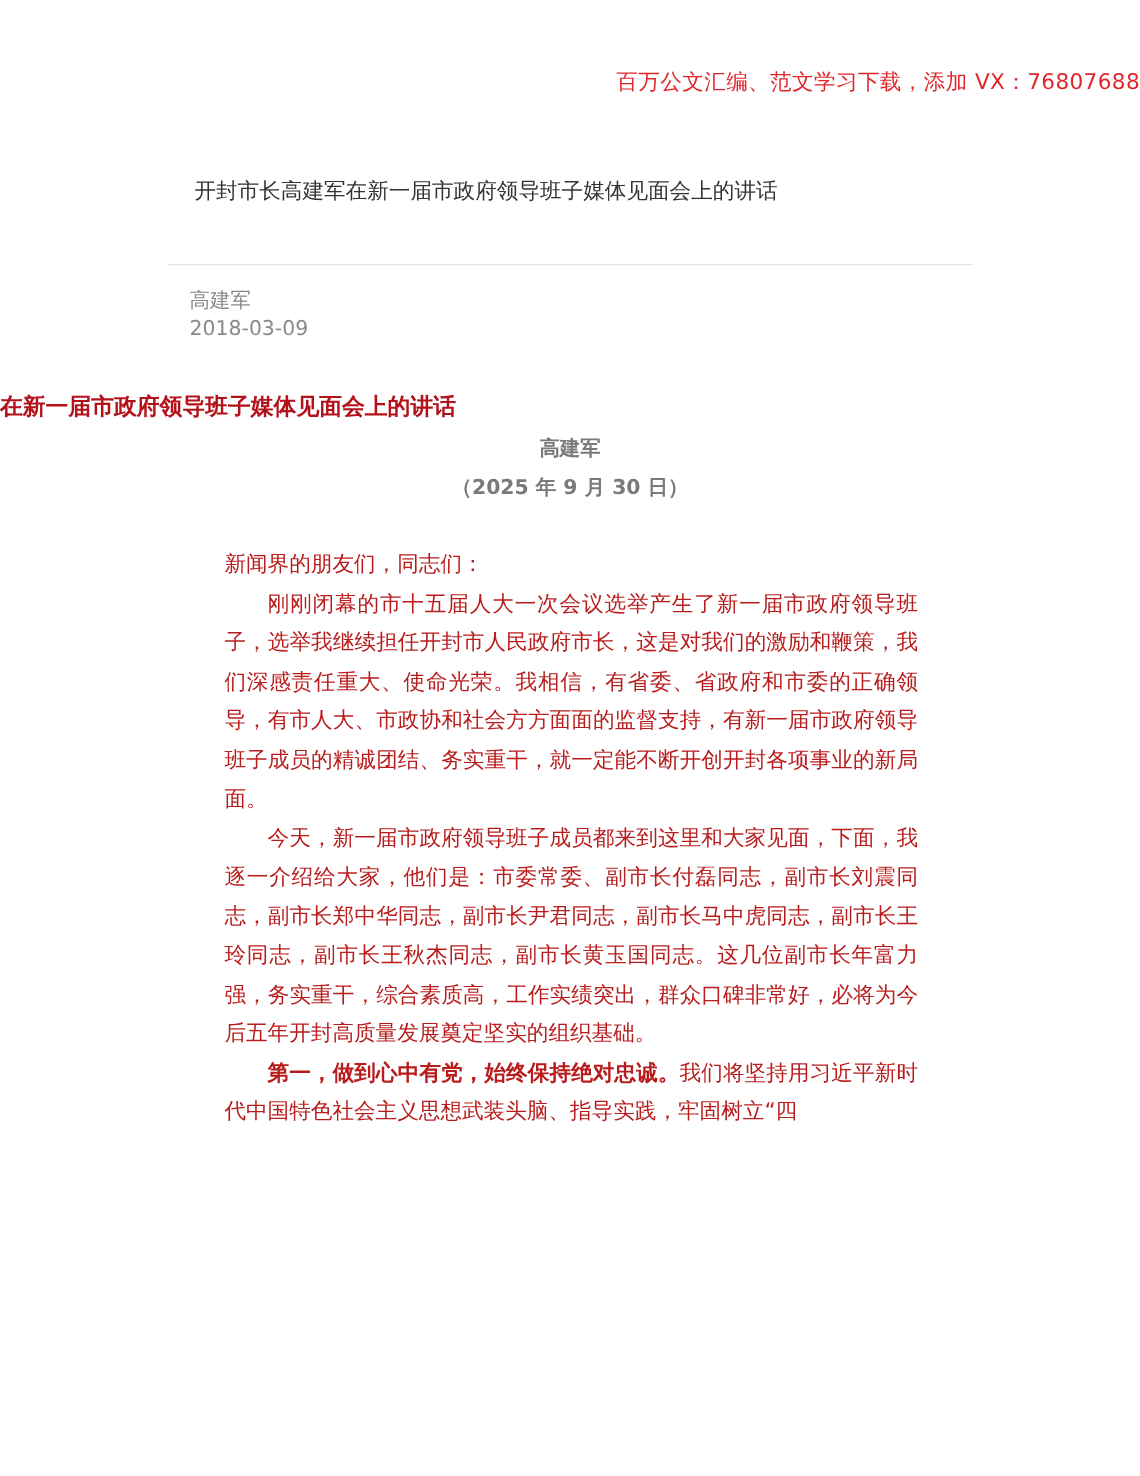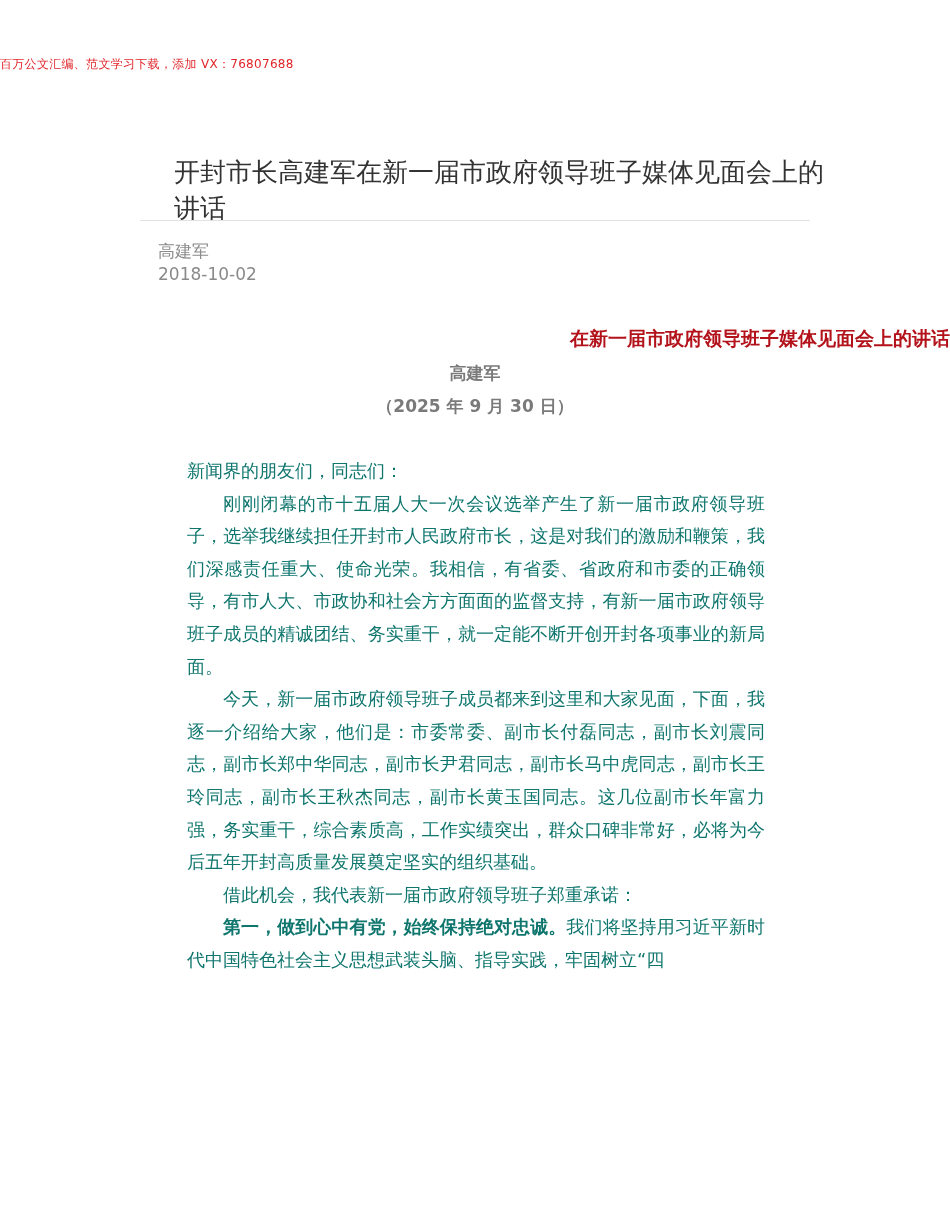--- a/index.html
+++ b/index.html
@@ -1,53 +1,52 @@
 <!DOCTYPE html>
 <html><head>
   <meta charset="utf-8">
   <style>
     html, body { margin: 0; padding: 0; background: #ffffff; }
     body { width: 950px; height: 1230px; position: relative; overflow: hidden;
            font-family: "DejaVu Sans", "Liberation Sans", sans-serif; color: #222; }
-    .banner { position: absolute; top: 56px; left: 0; width: 950px; text-align: left;
-              color: #e0262b; font-size: 12px; letter-spacing: 0.3px; }
+    .banner { position: absolute; top: 56px; left: 0; width: 950px; text-align: right;
+              color: #e0262b; font-size: 18px; letter-spacing: 0.3px; }
     .title { position: absolute; top: 138px; left: 158px; width: 650px;
-             font-size: 26px; line-height: 36px; color: #333; font-weight: normal; margin: 16px; }
+             font-size: 18px; line-height: 36px; color: #333; font-weight: normal; margin: 4px; }
     .divider { position: absolute; top: 220px; left: 140px; width: 670px; height: 1px;
                background: #e2e2e2; }
     .meta { position: absolute; top: 240px; left: 158px; color: #8a8a8a; font-size: 17px; line-height: 23px; }
-    .doc-title { position: absolute; top: 326px; left: 0; width: 950px; text-align: right;
+    .doc-title { position: absolute; top: 326px; left: 0; width: 950px; text-align: left;
                  color: #b3121a; font-weight: bold; font-size: 19px; }
     .doc-author { position: absolute; top: 362px; left: 0; width: 950px; text-align: center;
                   color: #7a7a7a; font-weight: bold; font-size: 17px; }
     .doc-date { position: absolute; top: 395px; left: 0; width: 950px; text-align: center;
                 color: #7a7a7a; font-weight: bold; font-size: 17px; }
     .body { position: absolute; top: 455px; left: 187px; width: 578px;
-            font-size: 18px; line-height: 32.6px; color: #0f766e; }
+            font-size: 18px; line-height: 32.6px; color: #b91c1c; }
     .body p { margin: 0; text-align: justify; text-indent: 2em; }
     .body p.salutation { text-indent: 0; }
     .body b { font-weight: bold; }
   </style>
 </head>
 <body>
 
 <div class="banner">百万公文汇编、范文学习下载，添加 VX：76807688</div>
 
 <h1 class="title">开封市长高建军在新一届市政府领导班子媒体见面会上的讲话</h1>
 
 <div class="divider"></div>
 
 <div class="meta">
   <div>高建军</div>
-  <div>2018-10-02</div>
+  <div>2018-03-09</div>
 </div>
 
 <div class="doc-title">在新一届市政府领导班子媒体见面会上的讲话</div>
 <div class="doc-author">高建军</div>
 <div class="doc-date">（2025 年 9 月 30 日）</div>
 
 <div class="body">
   <p class="salutation">新闻界的朋友们，同志们：</p>
   <p>刚刚闭幕的市十五届人大一次会议选举产生了新一届市政府领导班子，选举我继续担任开封市人民政府市长，这是对我们的激励和鞭策，我们深感责任重大、使命光荣。我相信，有省委、省政府和市委的正确领导，有市人大、市政协和社会方方面面的监督支持，有新一届市政府领导班子成员的精诚团结、务实重干，就一定能不断开创开封各项事业的新局面。</p>
   <p>今天，新一届市政府领导班子成员都来到这里和大家见面，下面，我逐一介绍给大家，他们是：市委常委、副市长付磊同志，副市长刘震同志，副市长郑中华同志，副市长尹君同志，副市长马中虎同志，副市长王玲同志，副市长王秋杰同志，副市长黄玉国同志。这几位副市长年富力强，务实重干，综合素质高，工作实绩突出，群众口碑非常好，必将为今后五年开封高质量发展奠定坚实的组织基础。</p>
-  <p>借此机会，我代表新一届市政府领导班子郑重承诺：</p>
   <p><b>第一，做到心中有党，始终保持绝对忠诚。</b><span>我们将坚持用习近平新时代中国特色社会主义思想武装头脑、指导实践，牢固树立“四</span></p>
 </div>
 
 </body></html>

